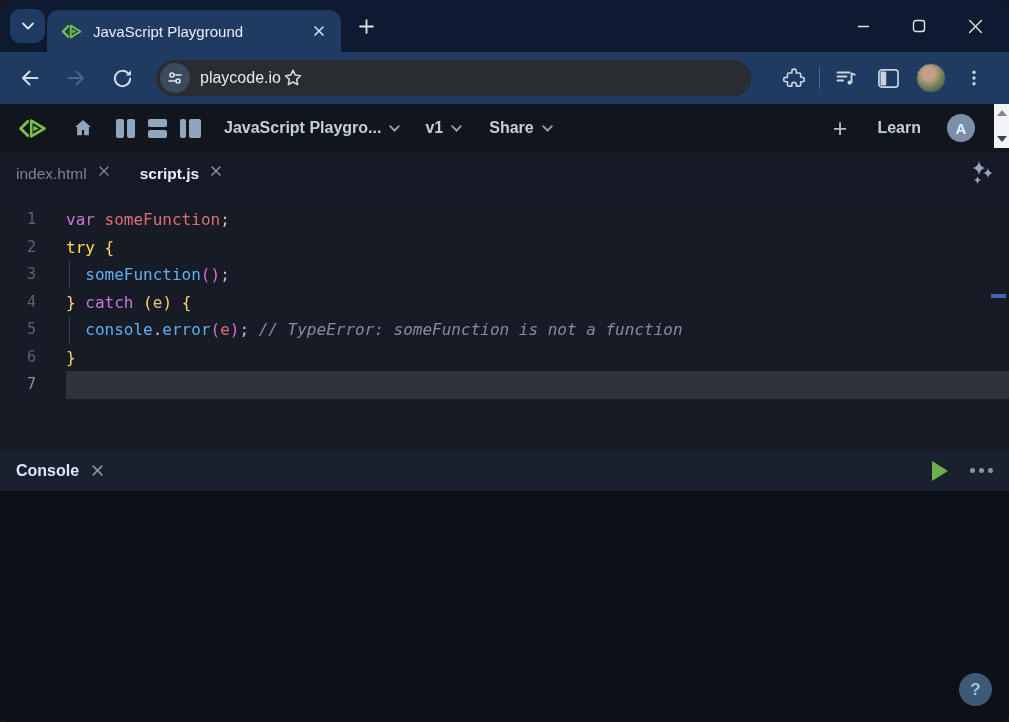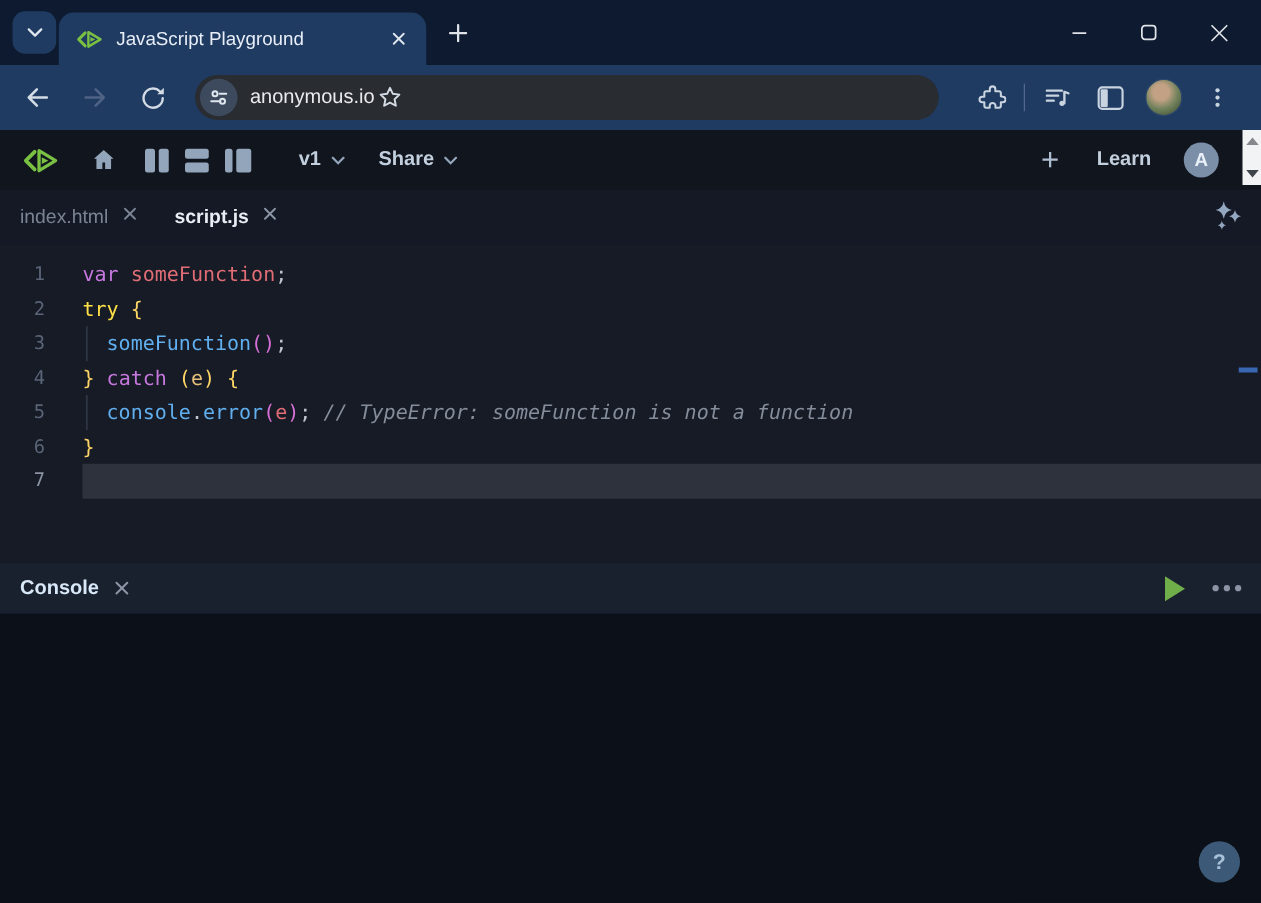--- a/index.html
+++ b/index.html
@@ -1,17 +1,17 @@
 <!DOCTYPE html>
 <html><head>
 <meta charset="utf-8">
 <style>
   * { margin:0; padding:0; box-sizing:border-box; }
   html,body { width:1009px; height:722px; background:#161616; font-family:"Liberation Sans",sans-serif; }
-  .window { position:relative; width:1009px; height:722px; border-radius:0; overflow:hidden; background:#0d1a2f; }
+  .window { position:relative; width:1009px; height:722px; border-radius:10px; overflow:hidden; background:#0d1a2f; }
 
   
   .tabstrip { position:relative; height:52px; background:#0d1a2f; }
   .tab-search { position:absolute; left:10px; top:9px; width:35px; height:34px; border-radius:10px; background:#1f3b61; display:flex; align-items:center; justify-content:center; cursor:pointer; }
   .btab { position:absolute; left:47px; top:10px; width:294px; height:42px; background:#1f3b61; border-radius:12px 12px 0 0; display:flex; align-items:center; padding:0 12px 0 14px; }
   .btab-title { color:#e8eef7; font-size:15px; margin-left:10px; flex:1; white-space:nowrap; overflow:hidden; }
   .tab-close { width:20px; height:20px; border-radius:50%; display:flex; align-items:center; justify-content:center; cursor:pointer; }
   .newtab { position:absolute; left:352px; top:12px; width:28px; height:28px; border-radius:50%; display:flex; align-items:center; justify-content:center; cursor:pointer; }
   .winctl { position:absolute; right:6px; top:0; height:52px; display:flex; }
   .winbtn { width:56px; height:52px; display:flex; align-items:center; justify-content:center; cursor:pointer; }
@@ -137,21 +137,21 @@
     </span>
     <div class="urlbar">
       <span class="siteinfo">
         <svg width="16" height="16" viewBox="0 0 16 16">
           <circle cx="5" cy="5" r="2" fill="none" stroke="#dfe6ee" stroke-width="1.6"></circle>
             <path d="M8.7 5H14" stroke="#dfe6ee" stroke-width="1.6" stroke-linecap="round"></path>
           <circle cx="11" cy="11" r="2" fill="none" stroke="#dfe6ee" stroke-width="1.6"></circle>
             <path d="M2 11h7.3" stroke="#dfe6ee" stroke-width="1.6" stroke-linecap="round"></path>
         </svg>
       </span>
-      <span class="url-domain">anonymous.io</span>
+      <span class="url-domain">playcode.io</span>
       <span class="navic" style="margin:0">
         <svg width="22" height="22" viewBox="0 0 24 24">
             <path d="M12 3.6l2.5 5.2 5.7.7-4.2 4 1.1 5.7-5.1-2.8-5.1 2.8 1.1-5.7-4.2-4 5.7-.7z" fill="none" stroke="#d3dbe4" stroke-width="1.7" stroke-linejoin="round"></path>
           </svg>
       </span>
     </div>
     <div class="nav-right">
       <span class="navic" style="margin-right:0">
         <svg width="23" height="23" viewBox="0 0 24 24">
             <path d="M19.5 10.5V7.8c0-.9-.7-1.6-1.6-1.6h-3V4.5a2.3 2.3 0 0 0-4.6 0v1.7h-3c-.9 0-1.6.7-1.6 1.6v3H4a2.3 2.3 0 0 0 0 4.6h1.7v3c0 .9.7 1.6 1.6 1.6h2.9v-1.6a2.4 2.4 0 0 1 4.8 0v1.6h2.9c.9 0 1.6-.7 1.6-1.6v-3h1.6a2.3 2.3 0 0 0 0-4.6z" fill="none" stroke="#c9d4e0" stroke-width="1.7" stroke-linejoin="round"></path>
@@ -201,20 +201,26 @@
         <span class="bar" style="width:8px;height:19px"></span>
           <span class="bar" style="width:8px;height:19px"></span>
       </span>
       <span class="lay" style="flex-direction:column">
         <span class="bar" style="width:19px;height:8px"></span>
           <span class="bar" style="width:19px;height:8px"></span>
       </span>
       <span class="lay">
         <span class="bar" style="width:6px;height:19px"></span>
           <span class="bar" style="width:12px;height:19px"></span>
+      </span>
+      <span class="pc-drop" style="margin-left:10px">
+        <span>JavaScript Playgro...</span>
+        <svg width="11" height="7" viewBox="0 0 11 7">
+            <path d="M1.2 1.2 5.5 5.6 9.8 1.2" stroke="#93a5ba" stroke-width="1.8" fill="none" stroke-linecap="round"></path>
+          </svg>
       </span>
       <span class="pc-drop" style="margin-left:25px">
         <span>v1</span>
         <svg width="11" height="7" viewBox="0 0 11 7">
             <path d="M1.2 1.2 5.5 5.6 9.8 1.2" stroke="#93a5ba" stroke-width="1.8" fill="none" stroke-linecap="round"></path>
           </svg>
       </span>
       <span class="pc-drop" style="margin-left:27px">
         <span>Share</span>
         <svg width="11" height="7" viewBox="0 0 11 7">

